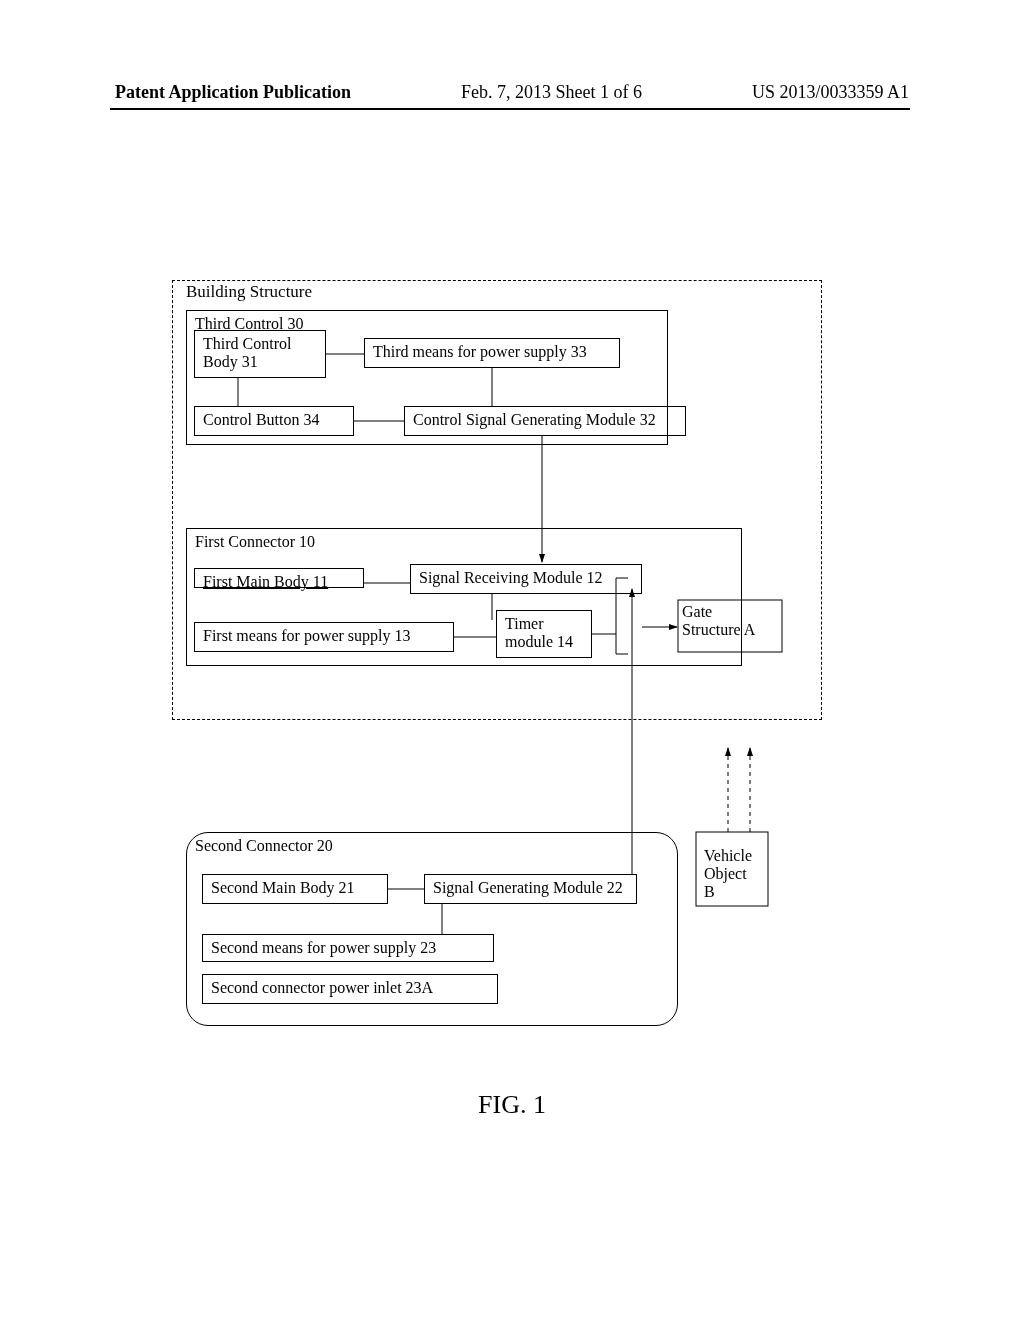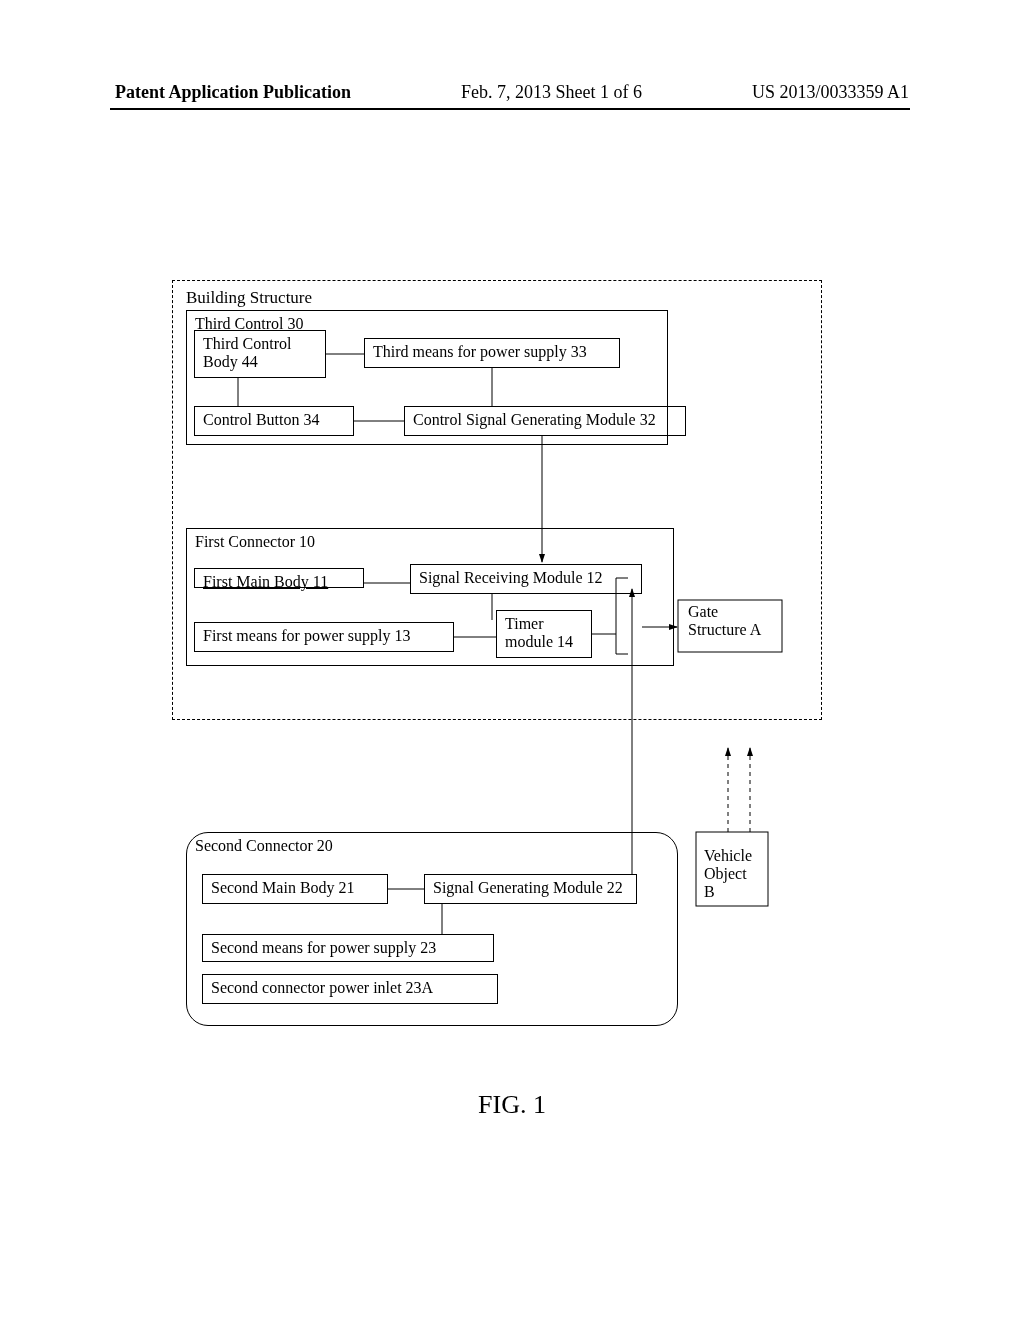--- a/index.html
+++ b/index.html
@@ -42,21 +42,21 @@
     position: absolute;
     left: 0;
     top: 0;
     width: 650px;
     height: 440px;
     border: 1px dashed #000;
   }
   .label-building {
     position: absolute;
     left: 14px;
-    top: 8px;
+    top: 2px;
     font-size: 17px;
   }
   .box {
     position: absolute;
     border: 1px solid #000;
     font-size: 16px;
   }
   .box .inner-label {
     padding: 4px 8px;
   }
@@ -71,21 +71,21 @@
     left: 192px; top: 58px; width: 256px; height: 30px;
   }
   .b-control-button {
     left: 22px; top: 126px; width: 160px; height: 30px;
   }
   .b-control-signal-gen {
     left: 232px; top: 126px; width: 282px; height: 30px;
   }
   
   .b-first-conn {
-    left: 14px; top: 248px; width: 488px; height: 138px;
+    left: 14px; top: 248px; width: 556px; height: 138px;
   }
   .b-first-body {
     left: 22px; top: 288px; width: 170px; height: 20px; text-decoration: underline;
   }
   .b-signal-recv {
     left: 238px; top: 284px; width: 232px; height: 30px;
   }
   .b-first-power {
     left: 22px; top: 342px; width: 260px; height: 30px;
   }
@@ -139,21 +139,21 @@
 
 <div class="diagram">
 
   <div class="dashed-box"></div>
   <div class="label-building">Building Structure</div>
 
   <div class="box b-third-control">
     <div class="inner-label">Third Control 30</div>
   </div>
   <div class="box b-third-body">
-    <div class="inner-label">Third Control Body 44</div>
+    <div class="inner-label">Third Control Body 31</div>
   </div>
   <div class="box b-third-power">
     <div class="inner-label">Third means for power supply 33</div>
   </div>
   <div class="box b-control-button">
     <div class="inner-label">Control Button 34</div>
   </div>
   <div class="box b-control-signal-gen">
     <div class="inner-label">Control Signal Generating Module 32</div>
   </div>
@@ -167,21 +167,21 @@
   <div class="box b-signal-recv">
     <div class="inner-label">Signal Receiving Module 12</div>
   </div>
   <div class="box b-first-power">
     <div class="inner-label">First means for power supply 13</div>
   </div>
   <div class="box b-timer">
     <div class="inner-label">Timer module 14</div>
   </div>
   <div class="box b-gate">
-    <div class="inner-label" style="padding:0 8px">
+    <div class="inner-label" style="padding:0 2px">
       <span>Gate</span><br>
       <span>Structure A</span>
     </div>
   </div>
 
   <div class="box b-second-conn">
     <div class="inner-label">Second Connector 20</div>
   </div>
   <div class="box b-second-body">
     <div class="inner-label">Second Main Body 21</div>

